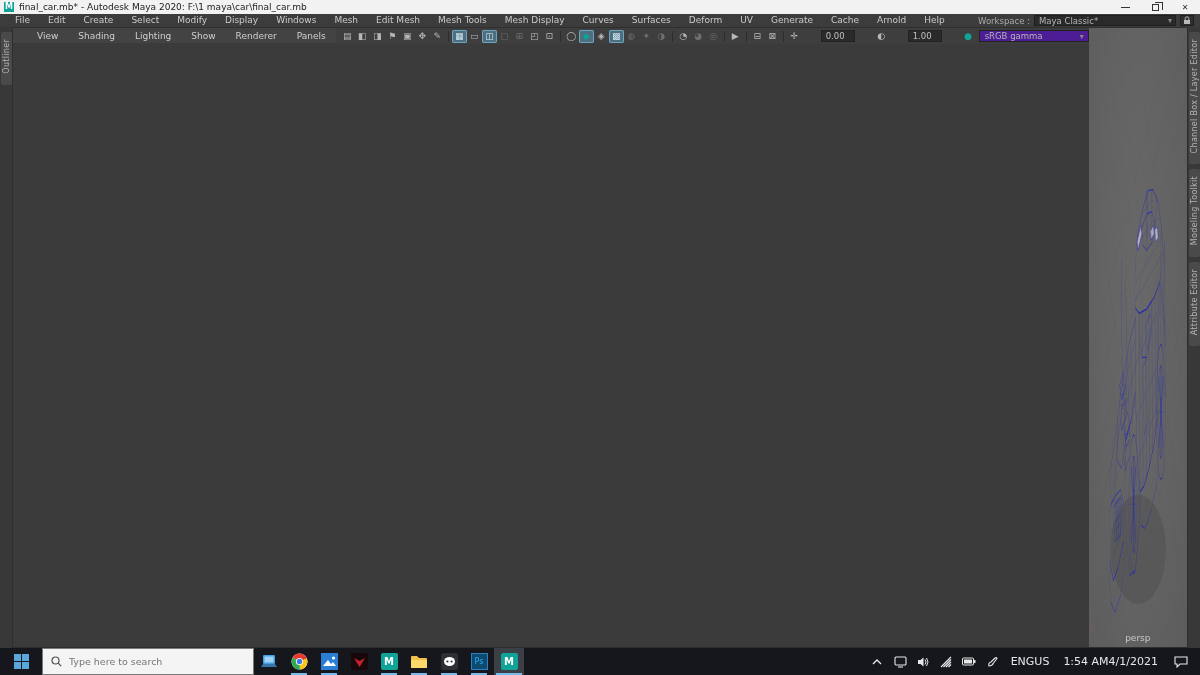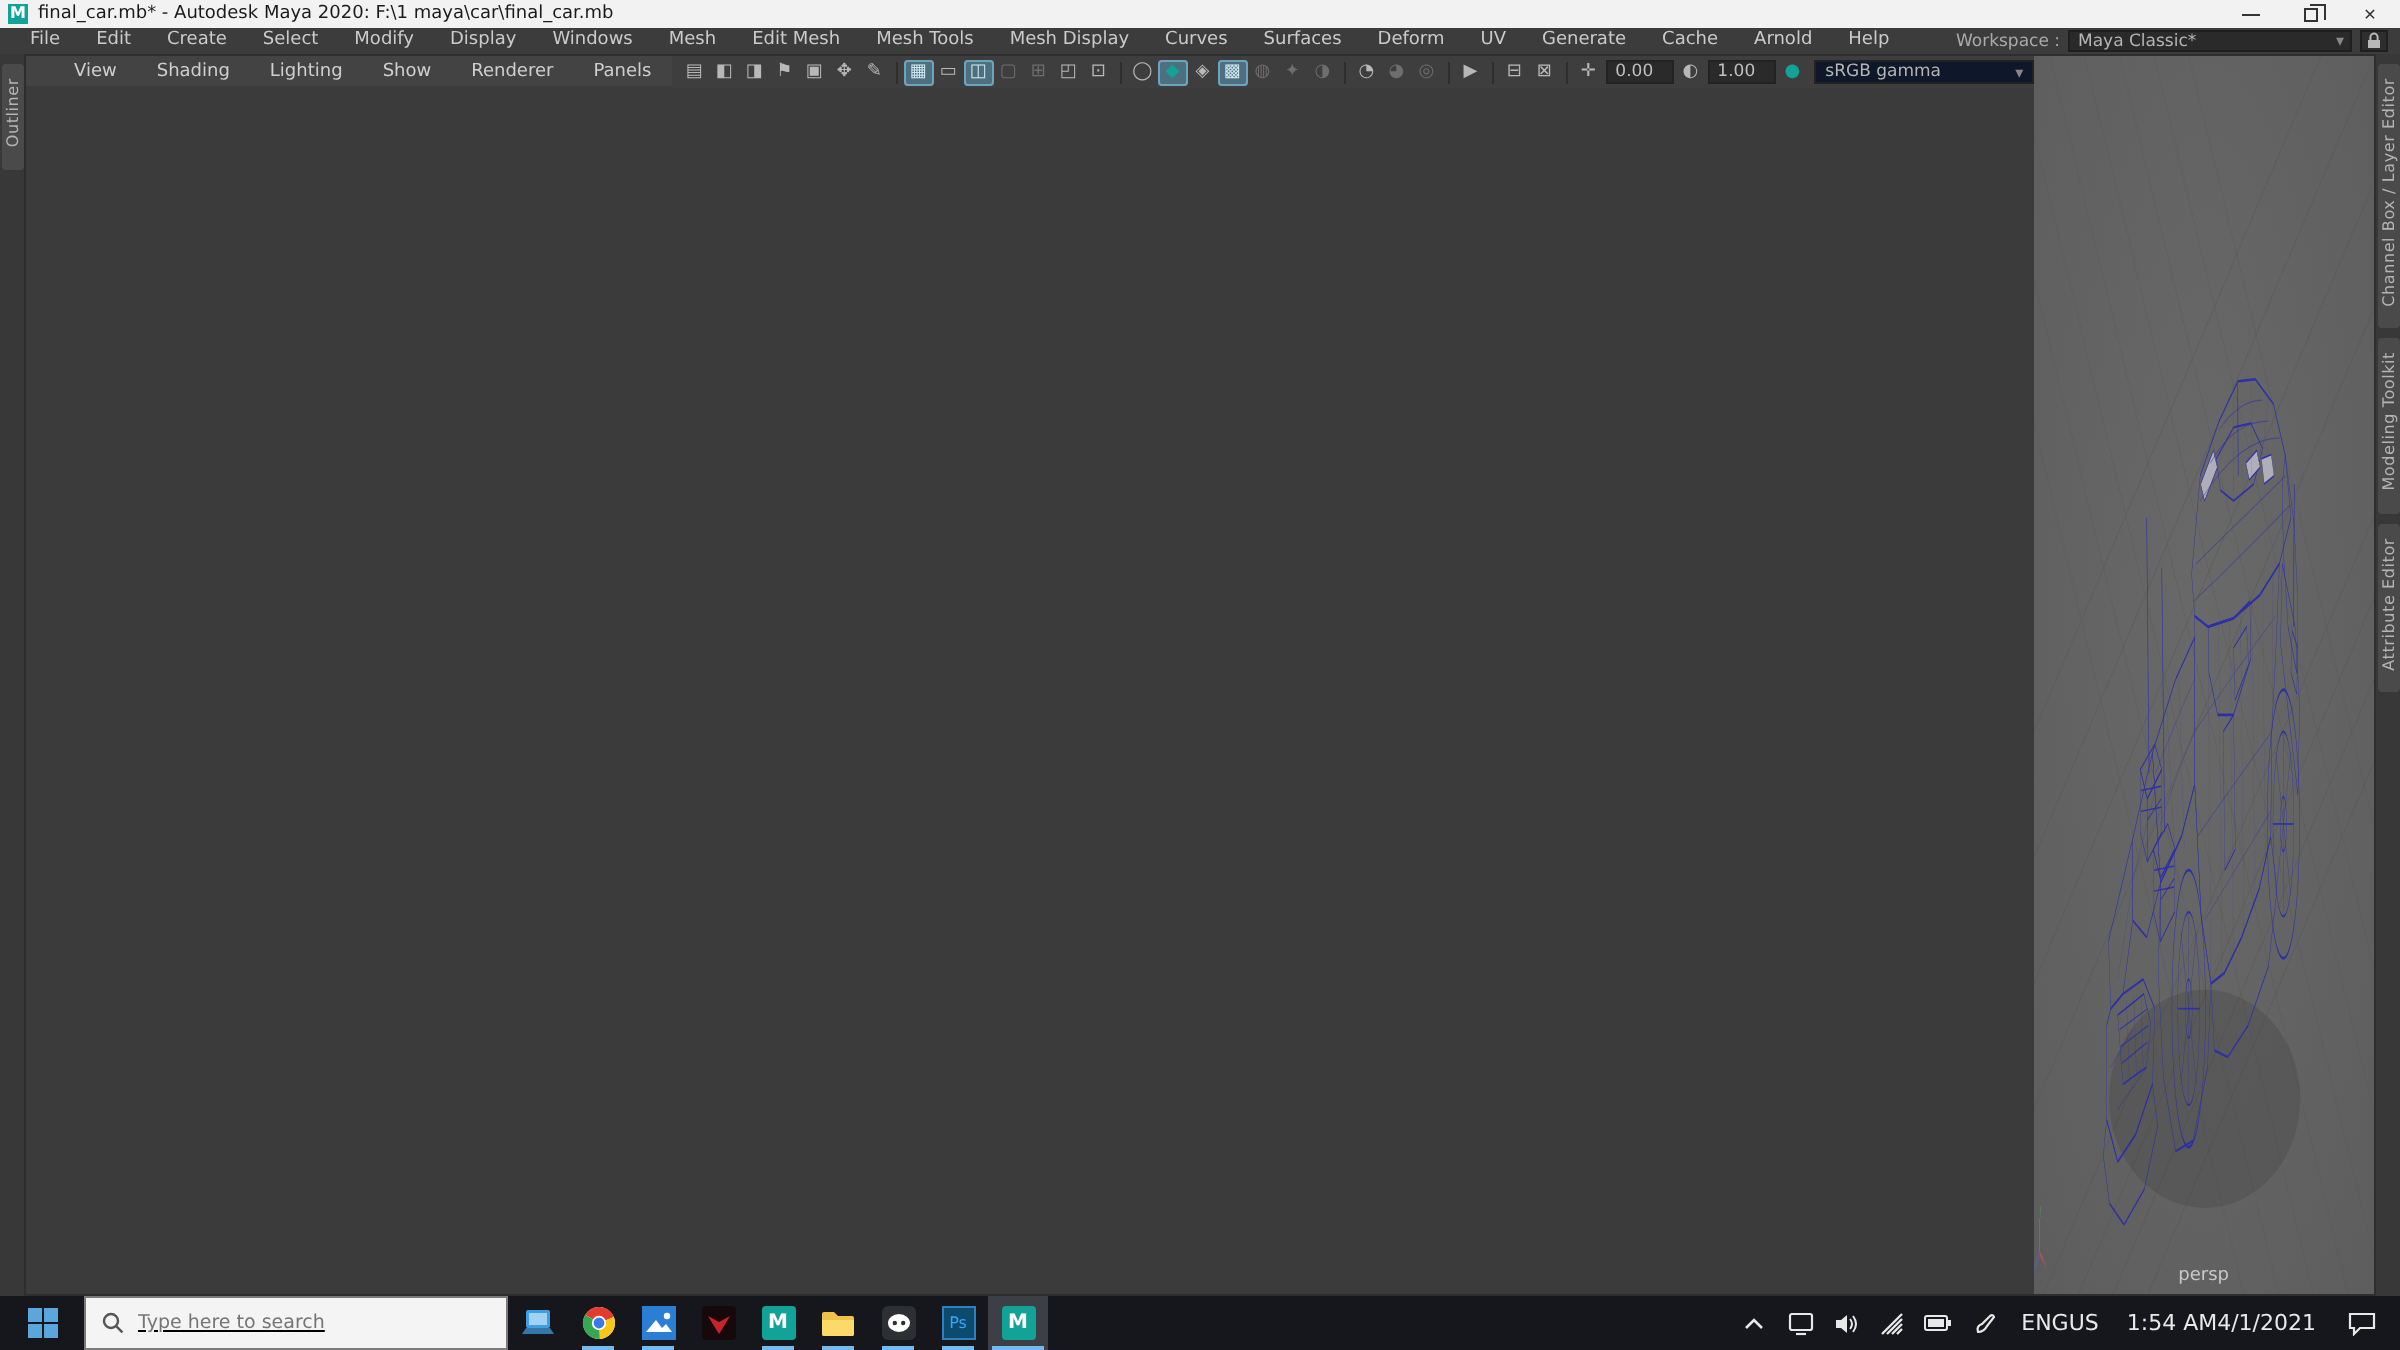--- a/index.html
+++ b/index.html
@@ -46,39 +46,39 @@
   .panelmenus .pitem { padding:0 10px; cursor:default; }
   .paneltoolbar { height:16px; background:#3e3e3e; display:flex; align-items:center; padding-left:4px;
     gap:1px; }
   .ticon { width:15px; height:13px; display:inline-flex; align-items:center; justify-content:center;
     color:#b8b8b8; font-size:9px; border-radius:2px; cursor:pointer; flex:none; }
   .ticon.on { background:#4d6f80; color:#cfe6ef; box-shadow:inset 0 0 0 1px #6da4bd; }
   .ticon.dim { color:#6e6e6e; }
   .ticon.teal { color:var(--accent-teal); }
   .tsep { width:1px; height:11px; background:#2d2d2d; margin:0 3px; flex:none; }
   .numfield { width:34px; height:12px; background:#2a2a2a; border:1px solid #222; color:#c0c0c0;
-    font-size:8.5px; display:flex; align-items:center; padding:0 4px; margin:0 0; }
-  .csdropdown { width:110px; height:12px; background:#0f172a; border:1px solid #222; color:#b5b5b5;
+    font-size:8.5px; display:flex; align-items:center; padding:0 4px; margin:0 18px; }
+  .csdropdown { width:110px; height:12px; background:#4c1d95; border:1px solid #222; color:#b5b5b5;
     font-size:8.5px; display:flex; align-items:center; padding:0 5px; position:relative; margin-left:2px; }
   .csdropdown .arr { position:absolute; right:4px; font-size:8px; color:#888; }
 
   
   .viewport { flex:1; position:relative; background:radial-gradient(ellipse at 50% 45%, #696969 0%, #636363 55%, #5d5d5d 100%); overflow:hidden; }
   .viewport svg.scene { position:absolute; inset:0; width:100%; height:100%; }
   .gridline { stroke:#575757; stroke-width:1; }
   .wire { stroke:var(--wire); fill:none; }
   .persp-label { position:absolute; bottom:4px; left:50%; transform:translateX(-50%);
     font-size:9px; color:#c8c8c8; }
 
   
   .taskbar { position:absolute; left:0; right:0; bottom:0; height:27px; background:#15171c;
     display:flex; align-items:stretch; }
   .startbtn { width:42px; display:flex; align-items:center; justify-content:center; cursor:pointer; }
   .searchbox { width:212px; background:#f4f4f4; border:1px solid #7a7a7a; display:flex;
-    align-items:center; padding:0 8px; gap:7px;text-decoration:underline; }
+    align-items:center; padding:0 8px; gap:7px; }
   .searchbox input { border:none; outline:none; background:transparent; font-size:9.5px;
     color:#222; width:160px; font-family:"DejaVu Sans","Liberation Sans",sans-serif; }
   .appbtn { width:30px; display:flex; align-items:center; justify-content:center; position:relative;
     cursor:pointer; }
   .appbtn.running:after { content:""; position:absolute; bottom:0; left:7px; right:7px; height:2px;
     background:var(--underline); }
   .appbtn.active { background:#3c4046; }
   .appbtn.active:after { left:2px; right:2px; }
   .psq { width:17px; height:17px; border:1px solid #2f7fc2; background:#0c4a6e; color:#31a8ff;
     font-size:8px; display:flex; align-items:center; justify-content:center; }

